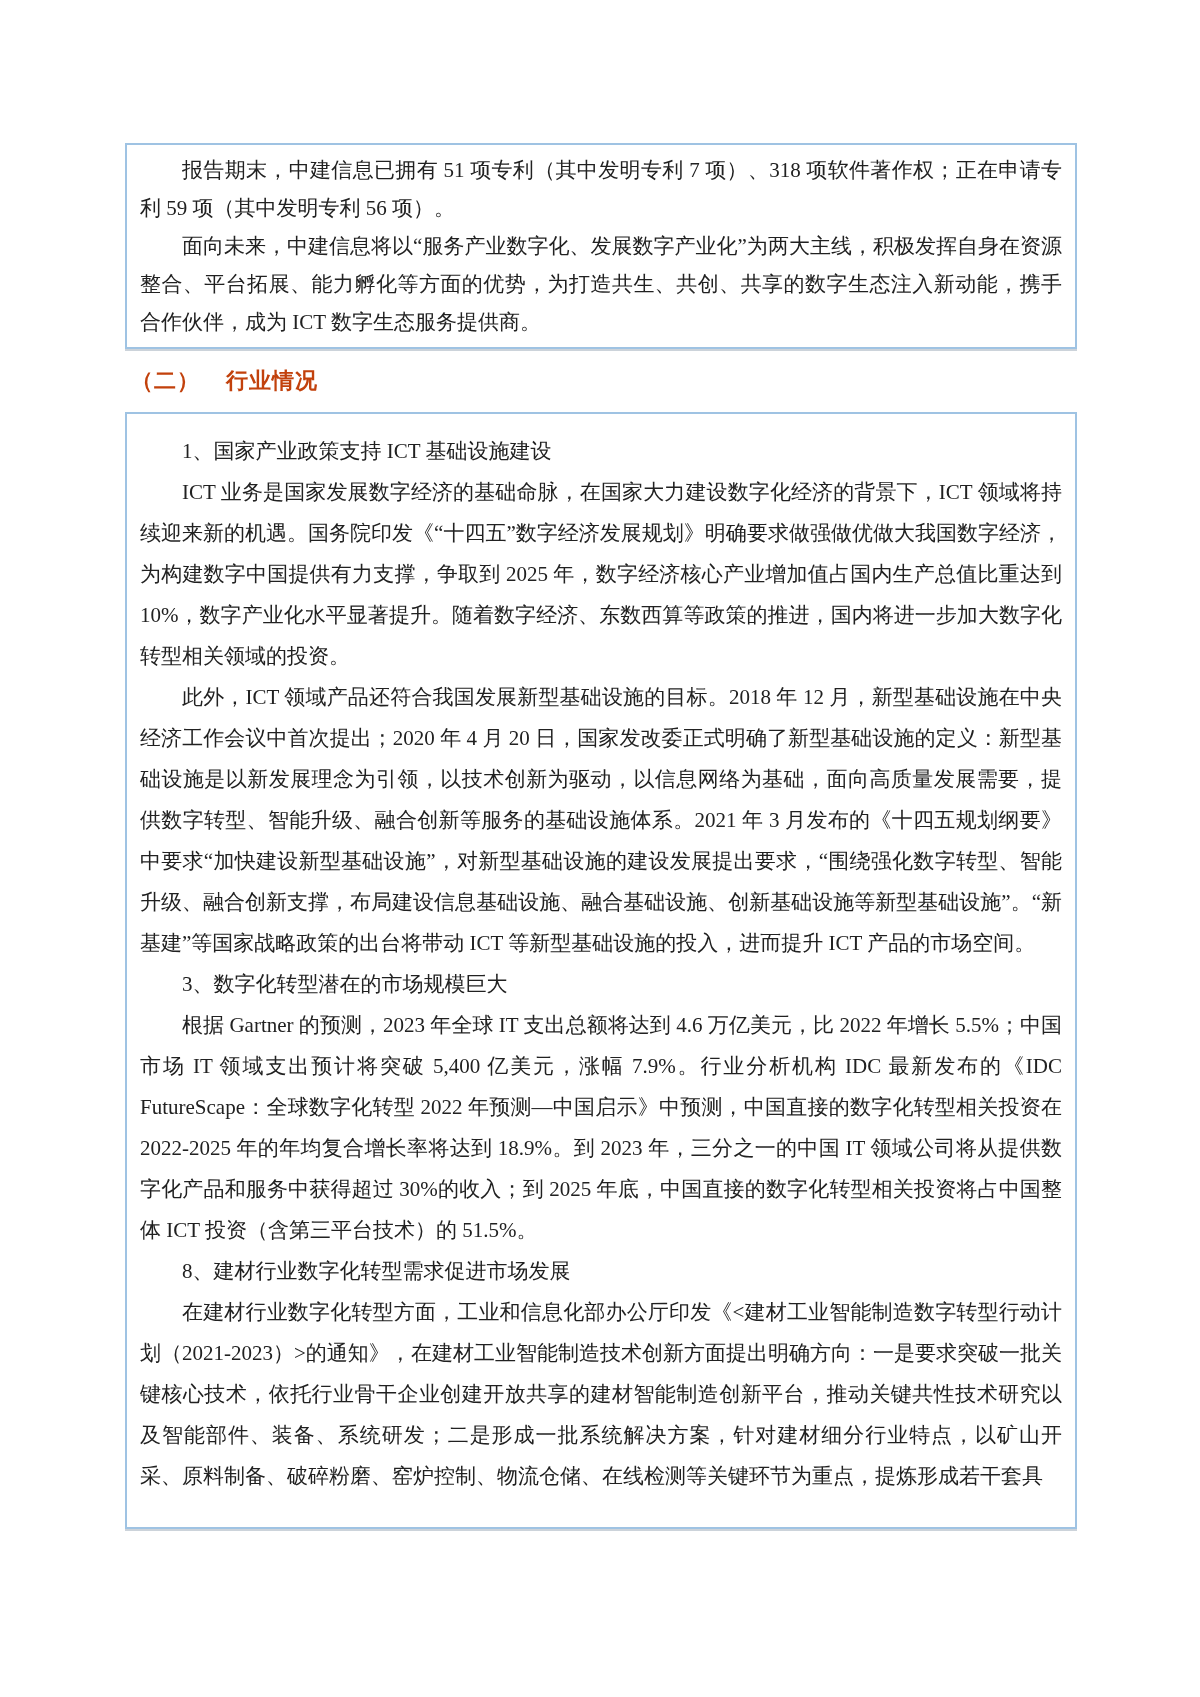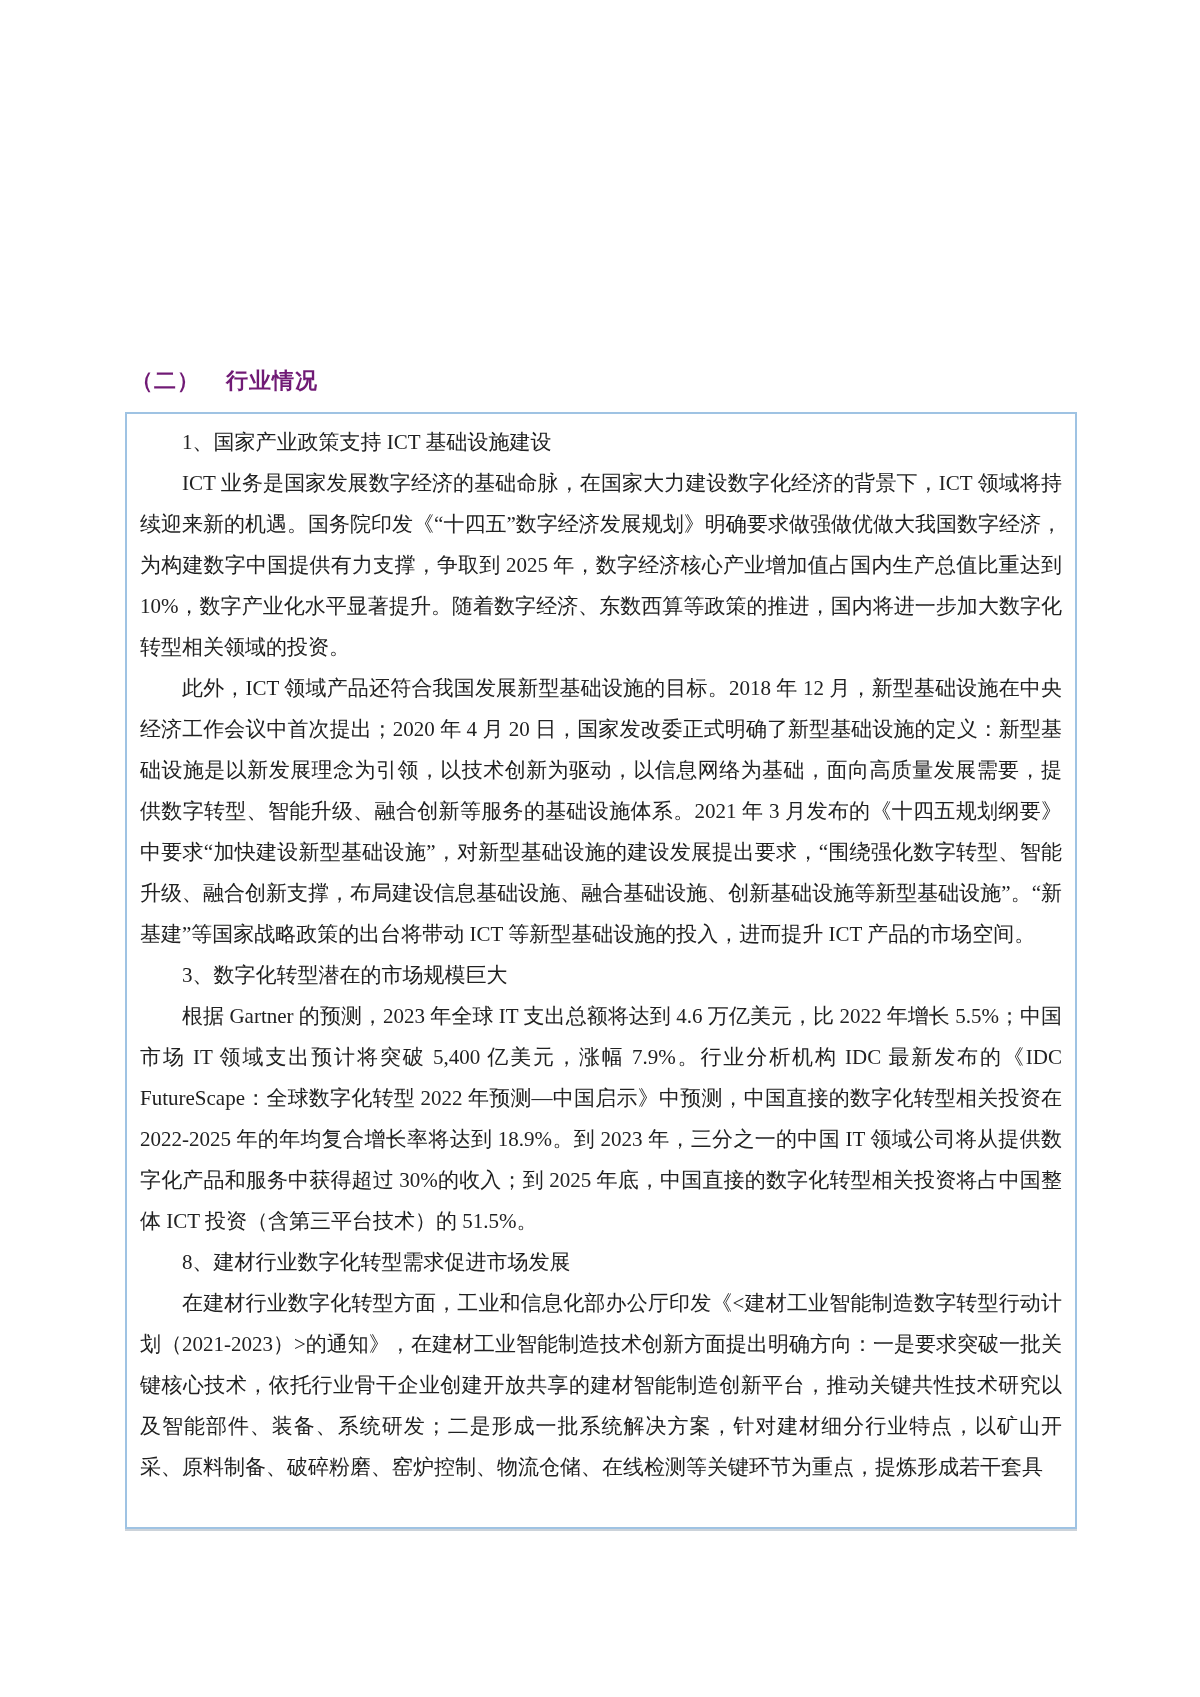--- a/index.html
+++ b/index.html
@@ -30,21 +30,21 @@
     height: 206px;
     padding: 6px 13px 0 13px;
     font-size: 21px;
     line-height: 38px;
     overflow: hidden;
   }
 
   .box--industry {
     top: 412px;
     height: 1117px;
-    padding: 8px 13px 0 13px;
+    padding: 17px 13px 0 13px;
     font-size: 21px;
     line-height: 41px;
     overflow: hidden;
   }
 
   .para {
     margin: 0;
     text-indent: 2em;
   }
 
@@ -55,33 +55,37 @@
   }
 
   .section-heading {
     position: absolute;
     left: 131px;
     top: 366px;
     margin: 0;
     font-family: "Liberation Sans", "DejaVu Sans", sans-serif;
     font-size: 22px;
     font-weight: 700;
-    color: #701a75;
+    color: #c2410c;
     letter-spacing: 1px;
   }
 
   .section-heading .section-num {
     margin-right: 26px;
   }
 </style>
 </head>
 <body>
 
 <div class="page" style="background: rgb(255, 255, 255); color: rgb(33, 33, 33);">
 
+  <section class="box box--summary" style="border-color: rgb(159, 195, 227);">
+    <p class="para">报告期末，中建信息已拥有 51 项专利（其中发明专利 7 项）、318 项软件著作权；正在申请专利 59 项（其中发明专利 56 项）。</p>
+    <p class="para">面向未来，中建信息将以“服务产业数字化、发展数字产业化”为两大主线，积极发挥自身在资源整合、平台拓展、能力孵化等方面的优势，为打造共生、共创、共享的数字生态注入新动能，携手合作伙伴，成为 ICT 数字生态服务提供商。</p>
+  </section>
 
   <h2 class="section-heading">
     <span class="section-num">（二）</span><span>行业情况</span>
   </h2>
 
   <section class="box box--industry" style="border-color: rgb(159, 195, 227);">
     <p class="sub-heading">1、国家产业政策支持 ICT 基础设施建设</p>
     <p class="para">ICT 业务是国家发展数字经济的基础命脉，在国家大力建设数字化经济的背景下，ICT 领域将持续迎来新的机遇。国务院印发《“十四五”数字经济发展规划》明确要求做强做优做大我国数字经济，为构建数字中国提供有力支撑，争取到 2025 年，数字经济核心产业增加值占国内生产总值比重达到 10%，数字产业化水平显著提升。随着数字经济、东数西算等政策的推进，国内将进一步加大数字化转型相关领域的投资。</p>
     <p class="para">此外，ICT 领域产品还符合我国发展新型基础设施的目标。2018 年 12 月，新型基础设施在中央经济工作会议中首次提出；2020 年 4 月 20 日，国家发改委正式明确了新型基础设施的定义：新型基础设施是以新发展理念为引领，以技术创新为驱动，以信息网络为基础，面向高质量发展需要，提供数字转型、智能升级、融合创新等服务的基础设施体系。2021 年 3 月发布的《十四五规划纲要》中要求“加快建设新型基础设施”，对新型基础设施的建设发展提出要求，“围绕强化数字转型、智能升级、融合创新支撑，布局建设信息基础设施、融合基础设施、创新基础设施等新型基础设施”。“新基建”等国家战略政策的出台将带动 ICT 等新型基础设施的投入，进而提升 ICT 产品的市场空间。</p>
     <p class="sub-heading">3、数字化转型潜在的市场规模巨大</p>

